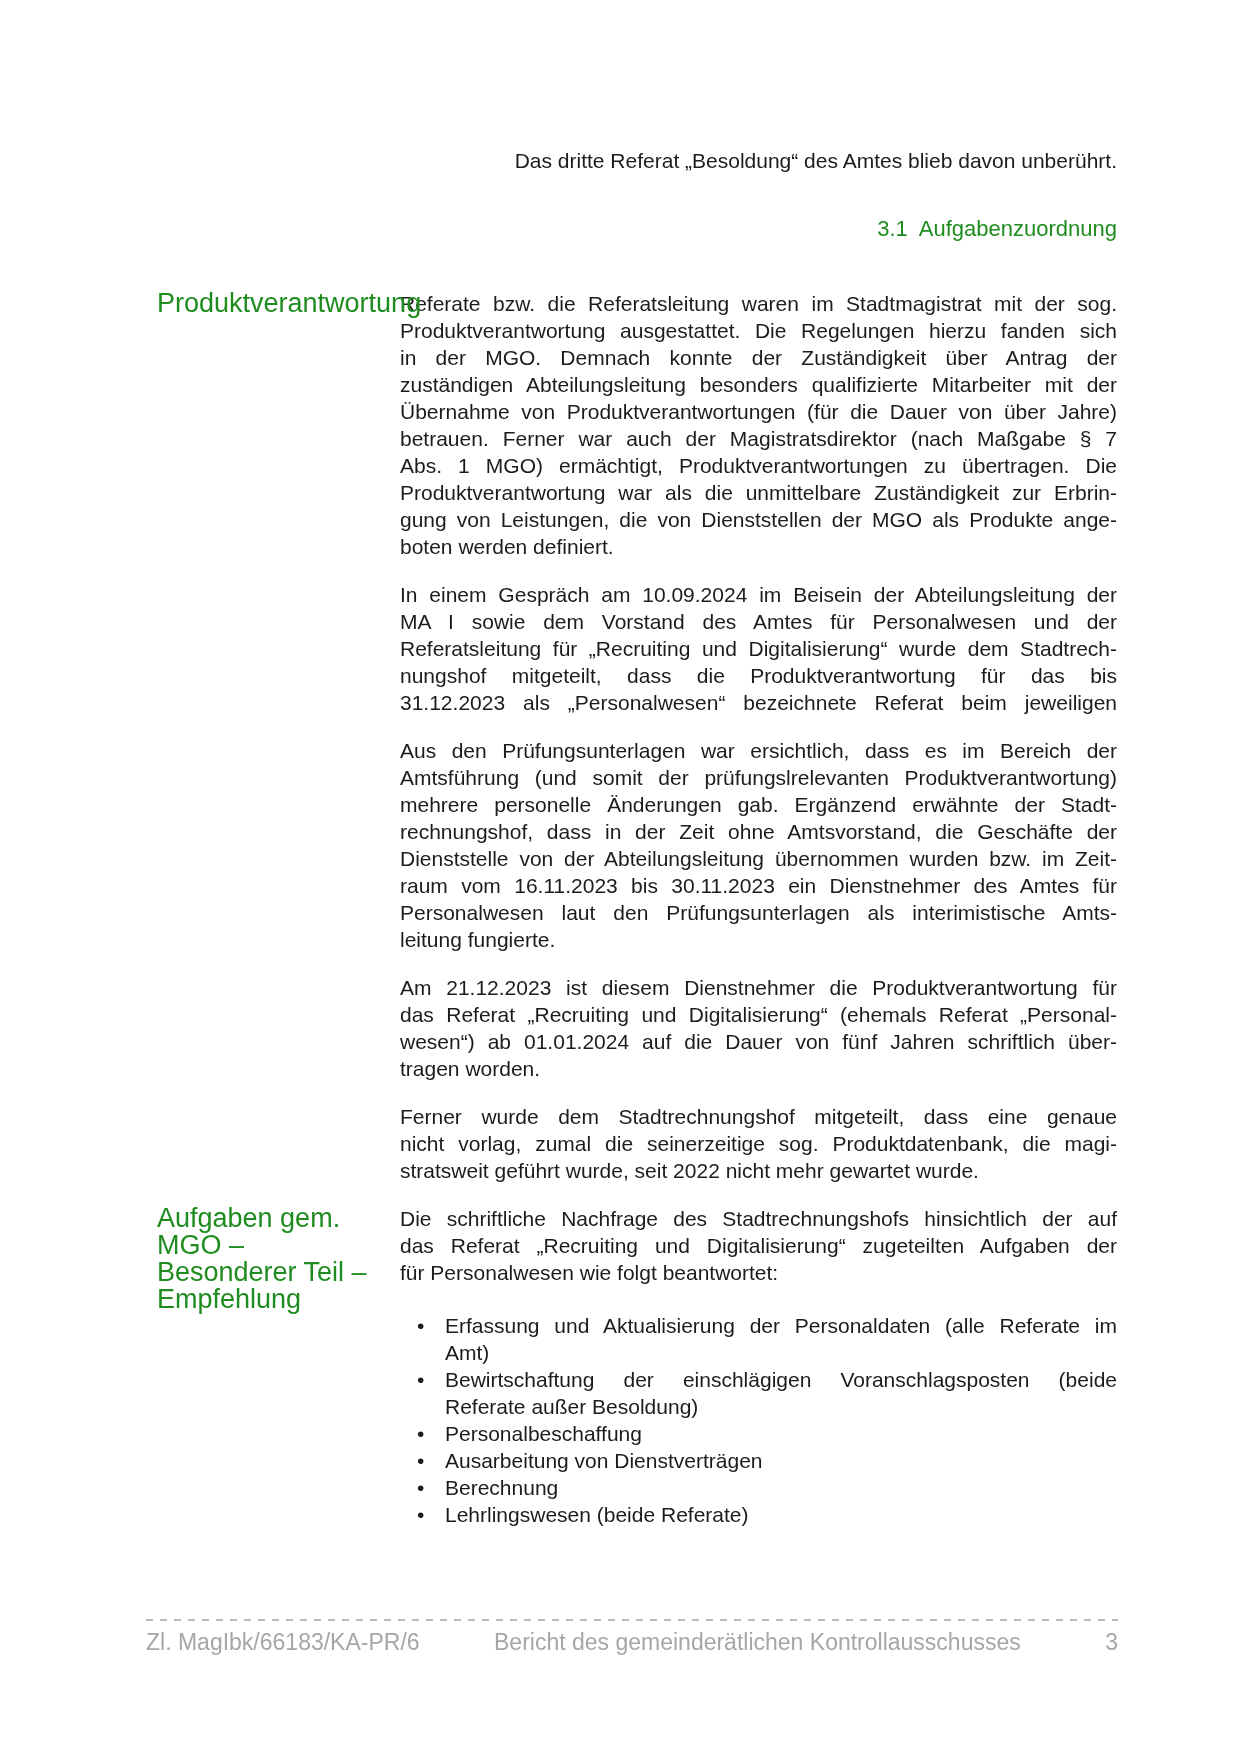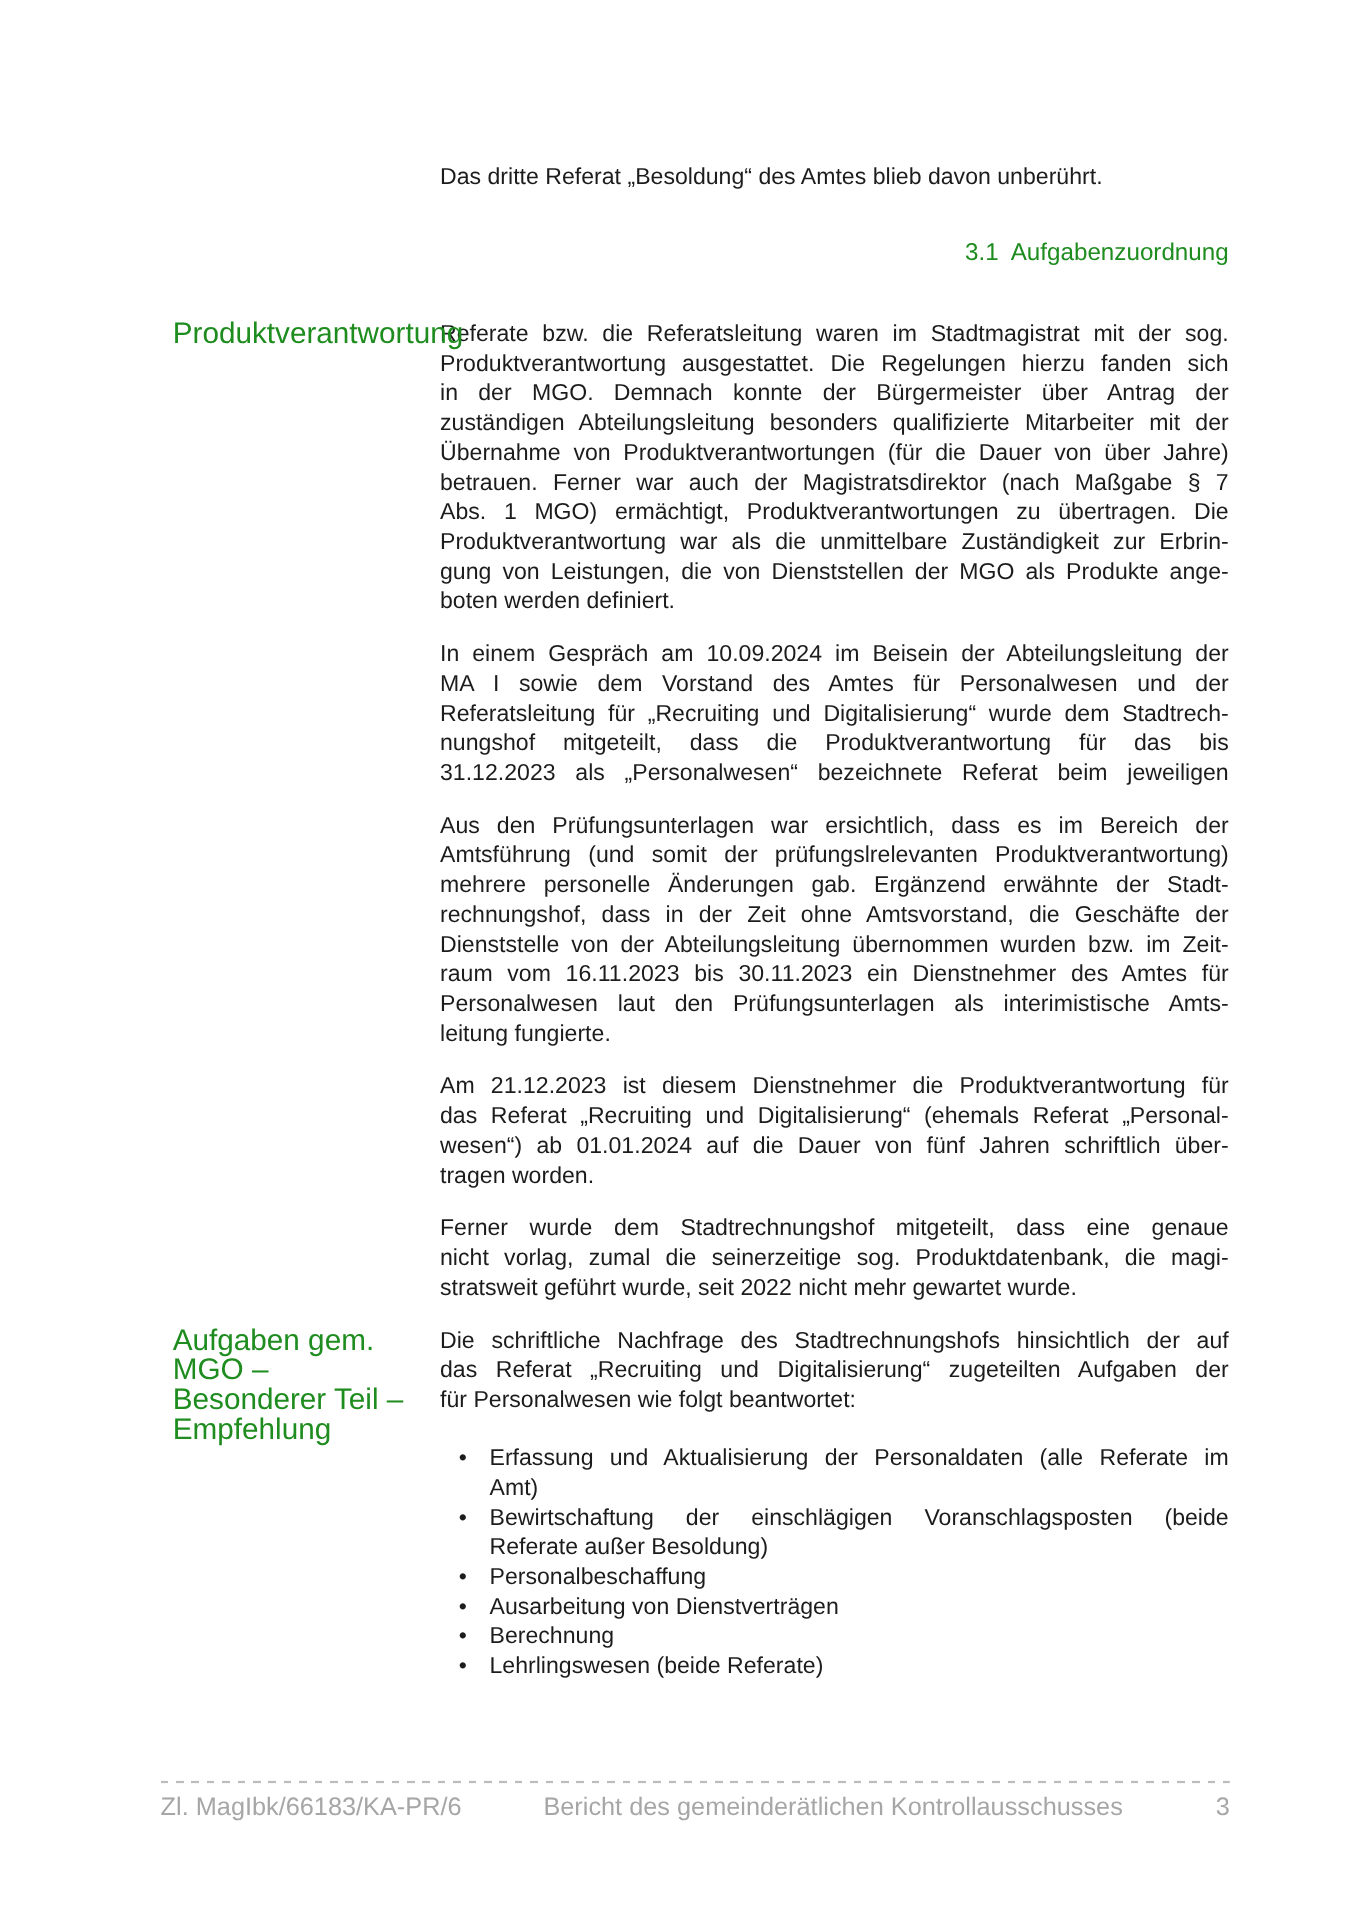--- a/index.html
+++ b/index.html
@@ -9,21 +9,21 @@
     background:#ffffff;
     font-family:"Liberation Sans", sans-serif;
     color:var(--body-text,#1c1c1c);
     overflow:hidden;
     margin:0 auto;
   }
   .doc {
     position:absolute; left:400px; top:147px; width:717px;
     font-size:21px; line-height:27px;
   }
-  .intro { margin:0; }
+  .intro { margin:0;text-align:right; }
   .heading {
     margin:41px 0 0 0;
     font-size:22px; font-weight:normal; line-height:27px;
     text-align:right;
     color:var(--accent,#1e8c1e);
     white-space:pre;
   }
   #blocks { margin-top:48px; }
   .para { position:relative; margin:0 0 21px 0; }
   .line { text-align:justify; text-align-last:justify; }
@@ -62,21 +62,21 @@
   <div class="doc">
     <p class="intro">Das dritte Referat „Besoldung“ des Amtes blieb davon unberührt.</p>
     <h2 class="heading">3.1  Aufgabenzuordnung</h2>
     <div id="blocks">
         <div class="para">
           <div class="margin-label">
             <div>Produktverantwortung</div>
           </div>
           <div class="line">Referate bzw. die Referatsleitung waren im Stadtmagistrat mit der sog.</div>
           <div class="line">Produktverantwortung ausgestattet. Die Regelungen hierzu fanden sich</div>
-          <div class="line">in der MGO. Demnach konnte der Bürgermeister über Antrag der</div>
+          <div class="line">in der MGO. Demnach konnte der Zuständigkeit über Antrag der</div>
           <div class="line">zuständigen Abteilungsleitung besonders qualifizierte Mitarbeiter mit der</div>
           <div class="line">Übernahme von Produktverantwortungen (für die Dauer von über Jahre)</div>
           <div class="line">betrauen. Ferner war auch der Magistratsdirektor (nach Maßgabe § 7</div>
           <div class="line">Abs. 1 MGO) ermächtigt, Produktverantwortungen zu übertragen. Die</div>
           <div class="line">Produktverantwortung war als die unmittelbare Zuständigkeit zur Erbrin-</div>
           <div class="line">gung von Leistungen, die von Dienststellen der MGO als Produkte ange-</div>
           <div class="line last">boten werden definiert.</div>
         </div>
         <div class="para">
           <div class="line">In einem Gespräch am 10.09.2024 im Beisein der Abteilungsleitung der</div>

